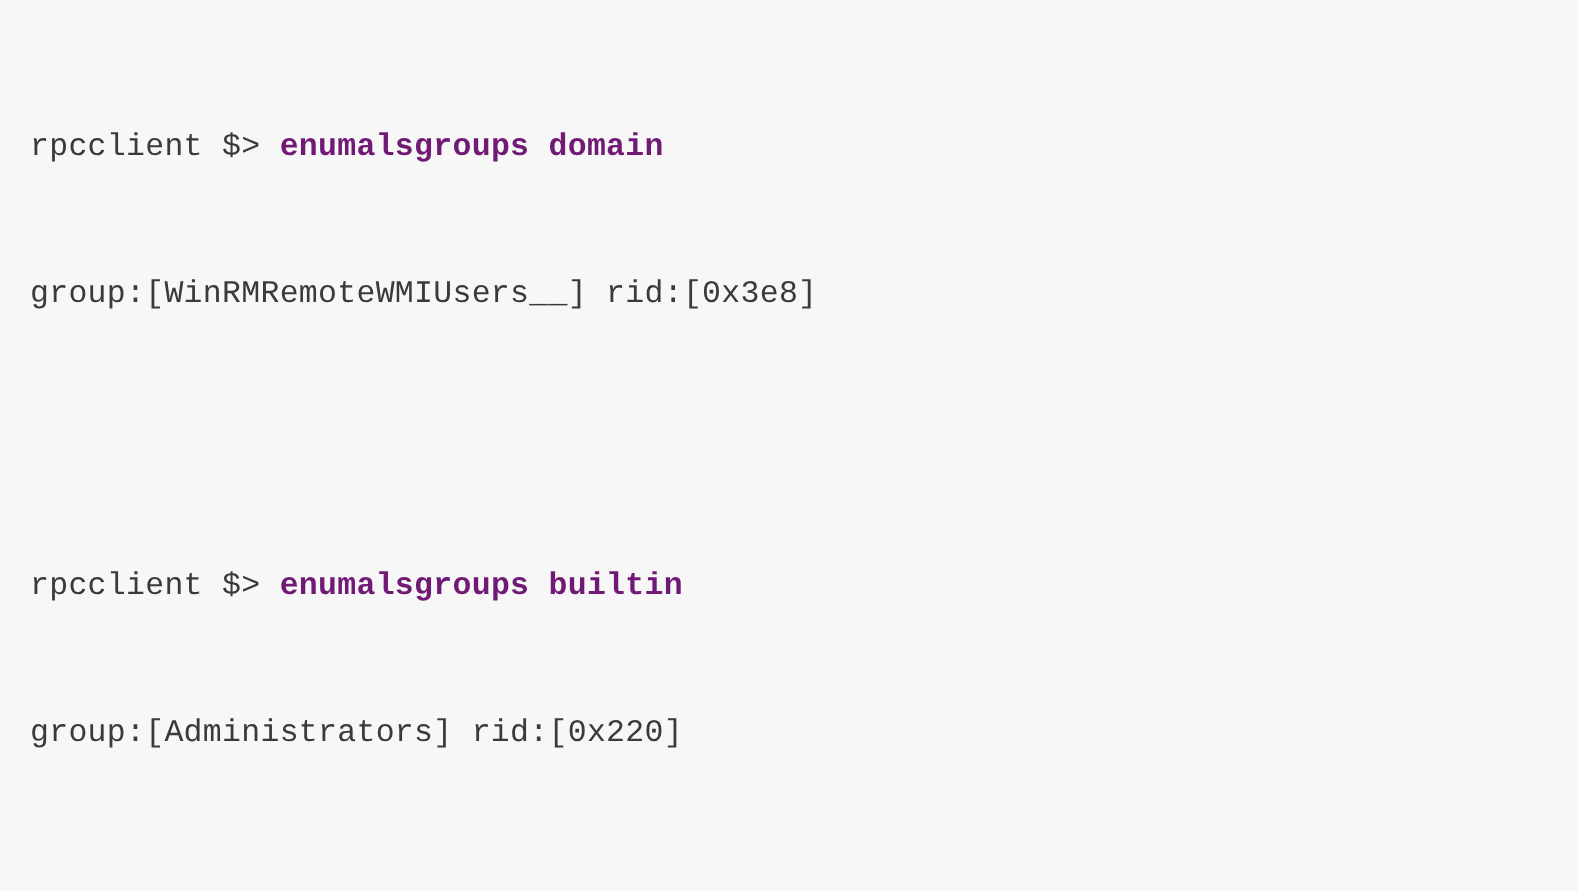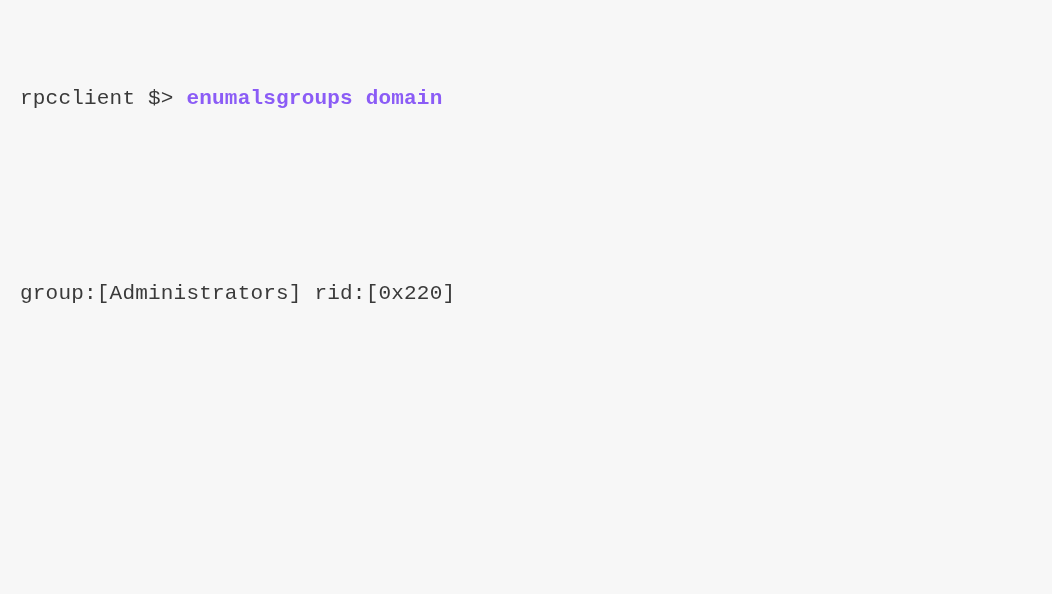--- a/index.html
+++ b/index.html
@@ -17,32 +17,34 @@
       letter-spacing: 0.2px;
     }
     .terminal {
       white-space: pre;
     }
     .line {
       display: block;
     }
     .bold {
       font-weight: 700;
-      color: #8b5cf6;
+      color: #701a75;
     }
     .blank {
       height: 1.55em;
     }
   </style>
 </head>
 <body>
 
 <div class="terminal">
   <span class="line"><span>rpcclient $&gt; </span><span class="bold">enumalsgroups domain</span></span>
+  <span class="line">group:[WinRMRemoteWMIUsers__] rid:[0x3e8]</span>
   <div class="blank"></div>
+  <span class="line"><span>rpcclient $&gt; </span><span class="bold">enumalsgroups builtin</span></span>
   <span class="line">group:[Administrators] rid:[0x220]</span>
   
   
   
   
   
   
   
   
   

